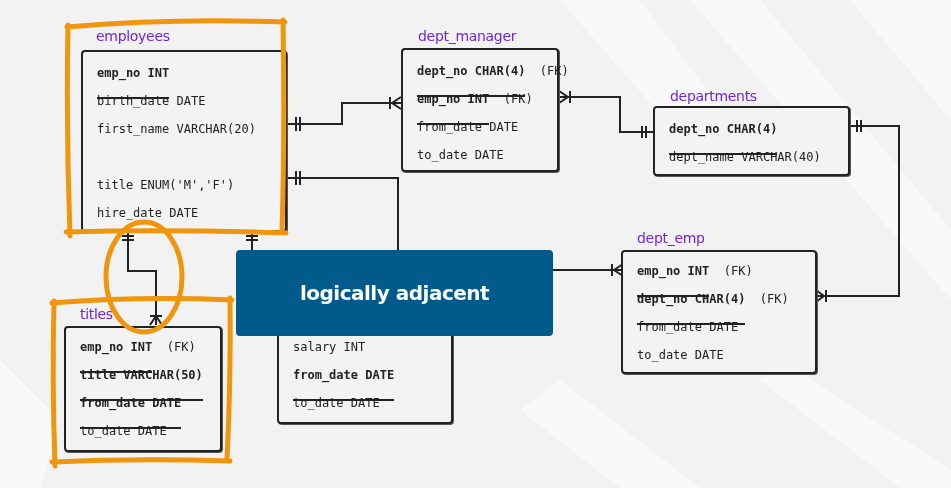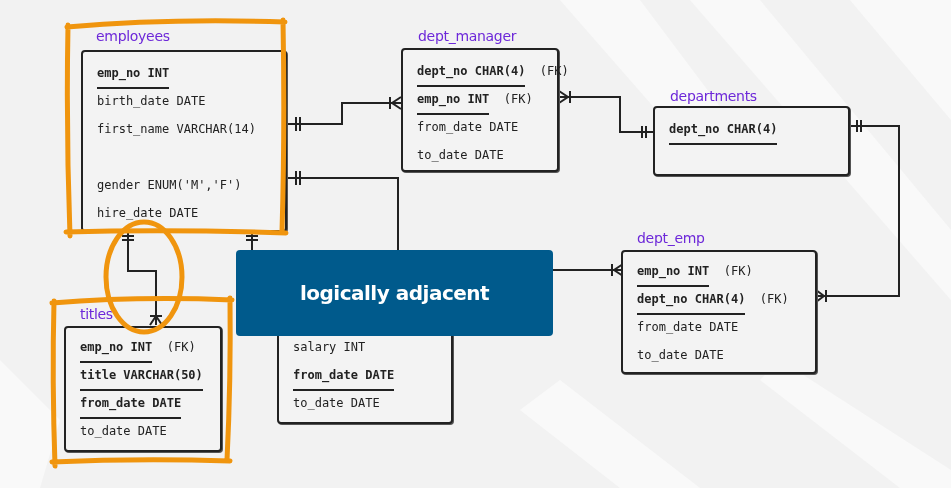--- a/index.html
+++ b/index.html
@@ -17,21 +17,21 @@
       position: absolute; border: 2px solid #222; border-radius: 4px;
       background: #f3f3f3; box-sizing: border-box;
       box-shadow: 1px 1px 0 #555;
     }
     .attr {
       position: absolute; left: 14px;
       font-family: "DejaVu Sans Mono", monospace; font-size: 12px; color: #222;
       white-space: pre;
     }
     .attr.key { font-weight: bold; }
-    .attr .k { border-bottom: 2px solid #222; padding-bottom: 7px; }
+    .attr .k { border-bottom: 2px solid #222; padding-bottom: 17px; }
     .fk { font-weight: normal; margin-top: 12px; }
     .overlay {
       position: absolute; left: 236px; top: 250px; width: 317px; height: 86px;
       background: #005a8c; border-radius: 4px;
       display: flex; align-items: center; justify-content: center;
     }
     .overlay span {
       color: #ffffff; font-family: "DejaVu Sans", sans-serif; font-weight: bold;
       font-size: 20px; letter-spacing: -0.5px;
     }
@@ -77,36 +77,37 @@
     <polyline points="128,231 128,271 156,271 156,325"></polyline>
     <path d="M122,236 h12 M122,240 h12"></path>
     <path d="M150,316 h12 M150,325 L156,316 L162,325"></path>
   </g>
 </svg>
 
 <div class="entity-title" style="left:96px; top:28px;">employees</div>
 <div class="entity" style="left:81px; top:50px; width:206px; height:182px;">
   <div class="attr key" style="top:14px;"><span class="k">emp_no INT</span></div>
   <div class="attr" style="top:42px;">birth_date DATE</div>
-  <div class="attr" style="top:70px;">first_name VARCHAR(14)</div>
-  <div class="attr" style="top:126px;">gender ENUM('M','F')</div>
+  <div class="attr" style="top:70px;">first_name VARCHAR(20)</div>
+  <div class="attr" style="top:126px;">title ENUM('M','F')</div>
   <div class="attr" style="top:154px;">hire_date DATE</div>
 </div>
 
 <div class="entity-title" style="left:418px; top:28px;">dept_manager</div>
 <div class="entity" style="left:401px; top:48px; width:158px; height:124px;">
   <div class="attr key" style="top:14px;"><span class="k">dept_no CHAR(4)</span>  <span class="fk">(FK)</span></div>
   <div class="attr key" style="top:42px;"><span class="k">emp_no INT</span>  <span class="fk">(FK)</span></div>
   <div class="attr" style="top:70px;">from_date DATE</div>
   <div class="attr" style="top:98px;">to_date DATE</div>
 </div>
 
 <div class="entity-title" style="left:670px; top:88px;">departments</div>
 <div class="entity" style="left:653px; top:106px; width:197px; height:70px;">
   <div class="attr key" style="top:14px;"><span class="k">dept_no CHAR(4)</span></div>
+  <div class="attr" style="top:42px;">dept_name VARCHAR(40)</div>
 </div>
 
 <div class="entity-title" style="left:637px; top:230px;">dept_emp</div>
 <div class="entity" style="left:621px; top:250px; width:196px; height:124px;">
   <div class="attr key" style="top:12px;"><span class="k">emp_no INT</span>  <span class="fk">(FK)</span></div>
   <div class="attr key" style="top:40px;"><span class="k">dept_no CHAR(4)</span>  <span class="fk">(FK)</span></div>
   <div class="attr" style="top:68px;">from_date DATE</div>
   <div class="attr" style="top:96px;">to_date DATE</div>
 </div>
 

